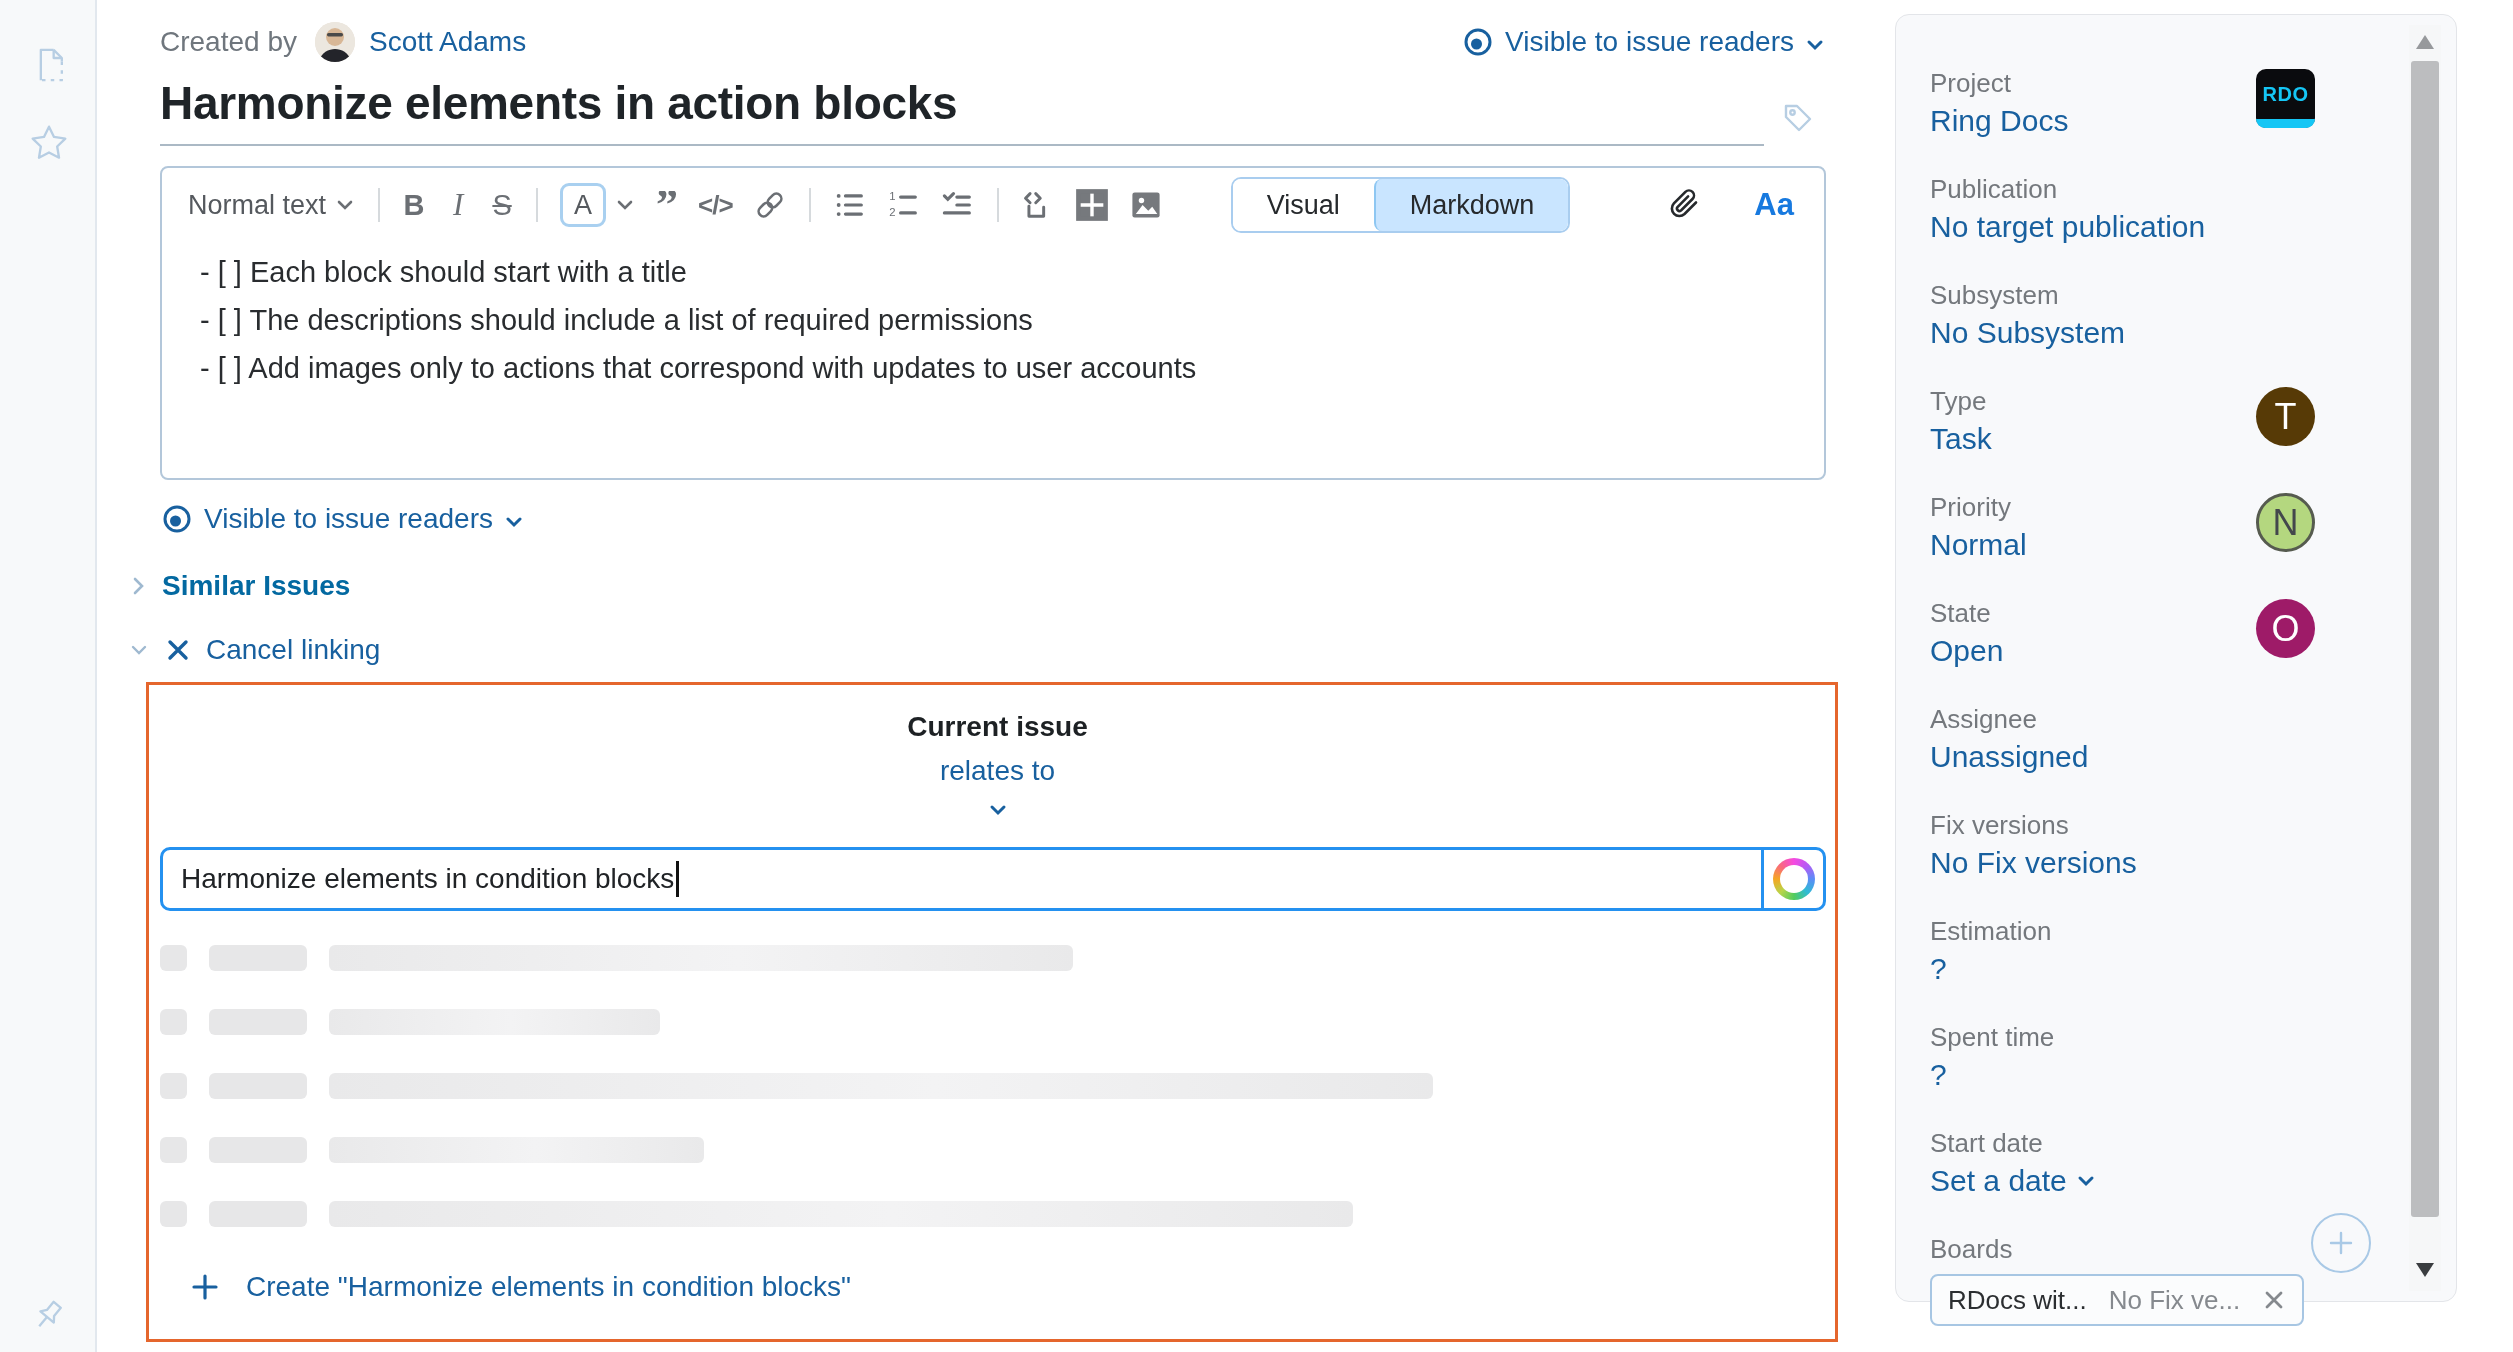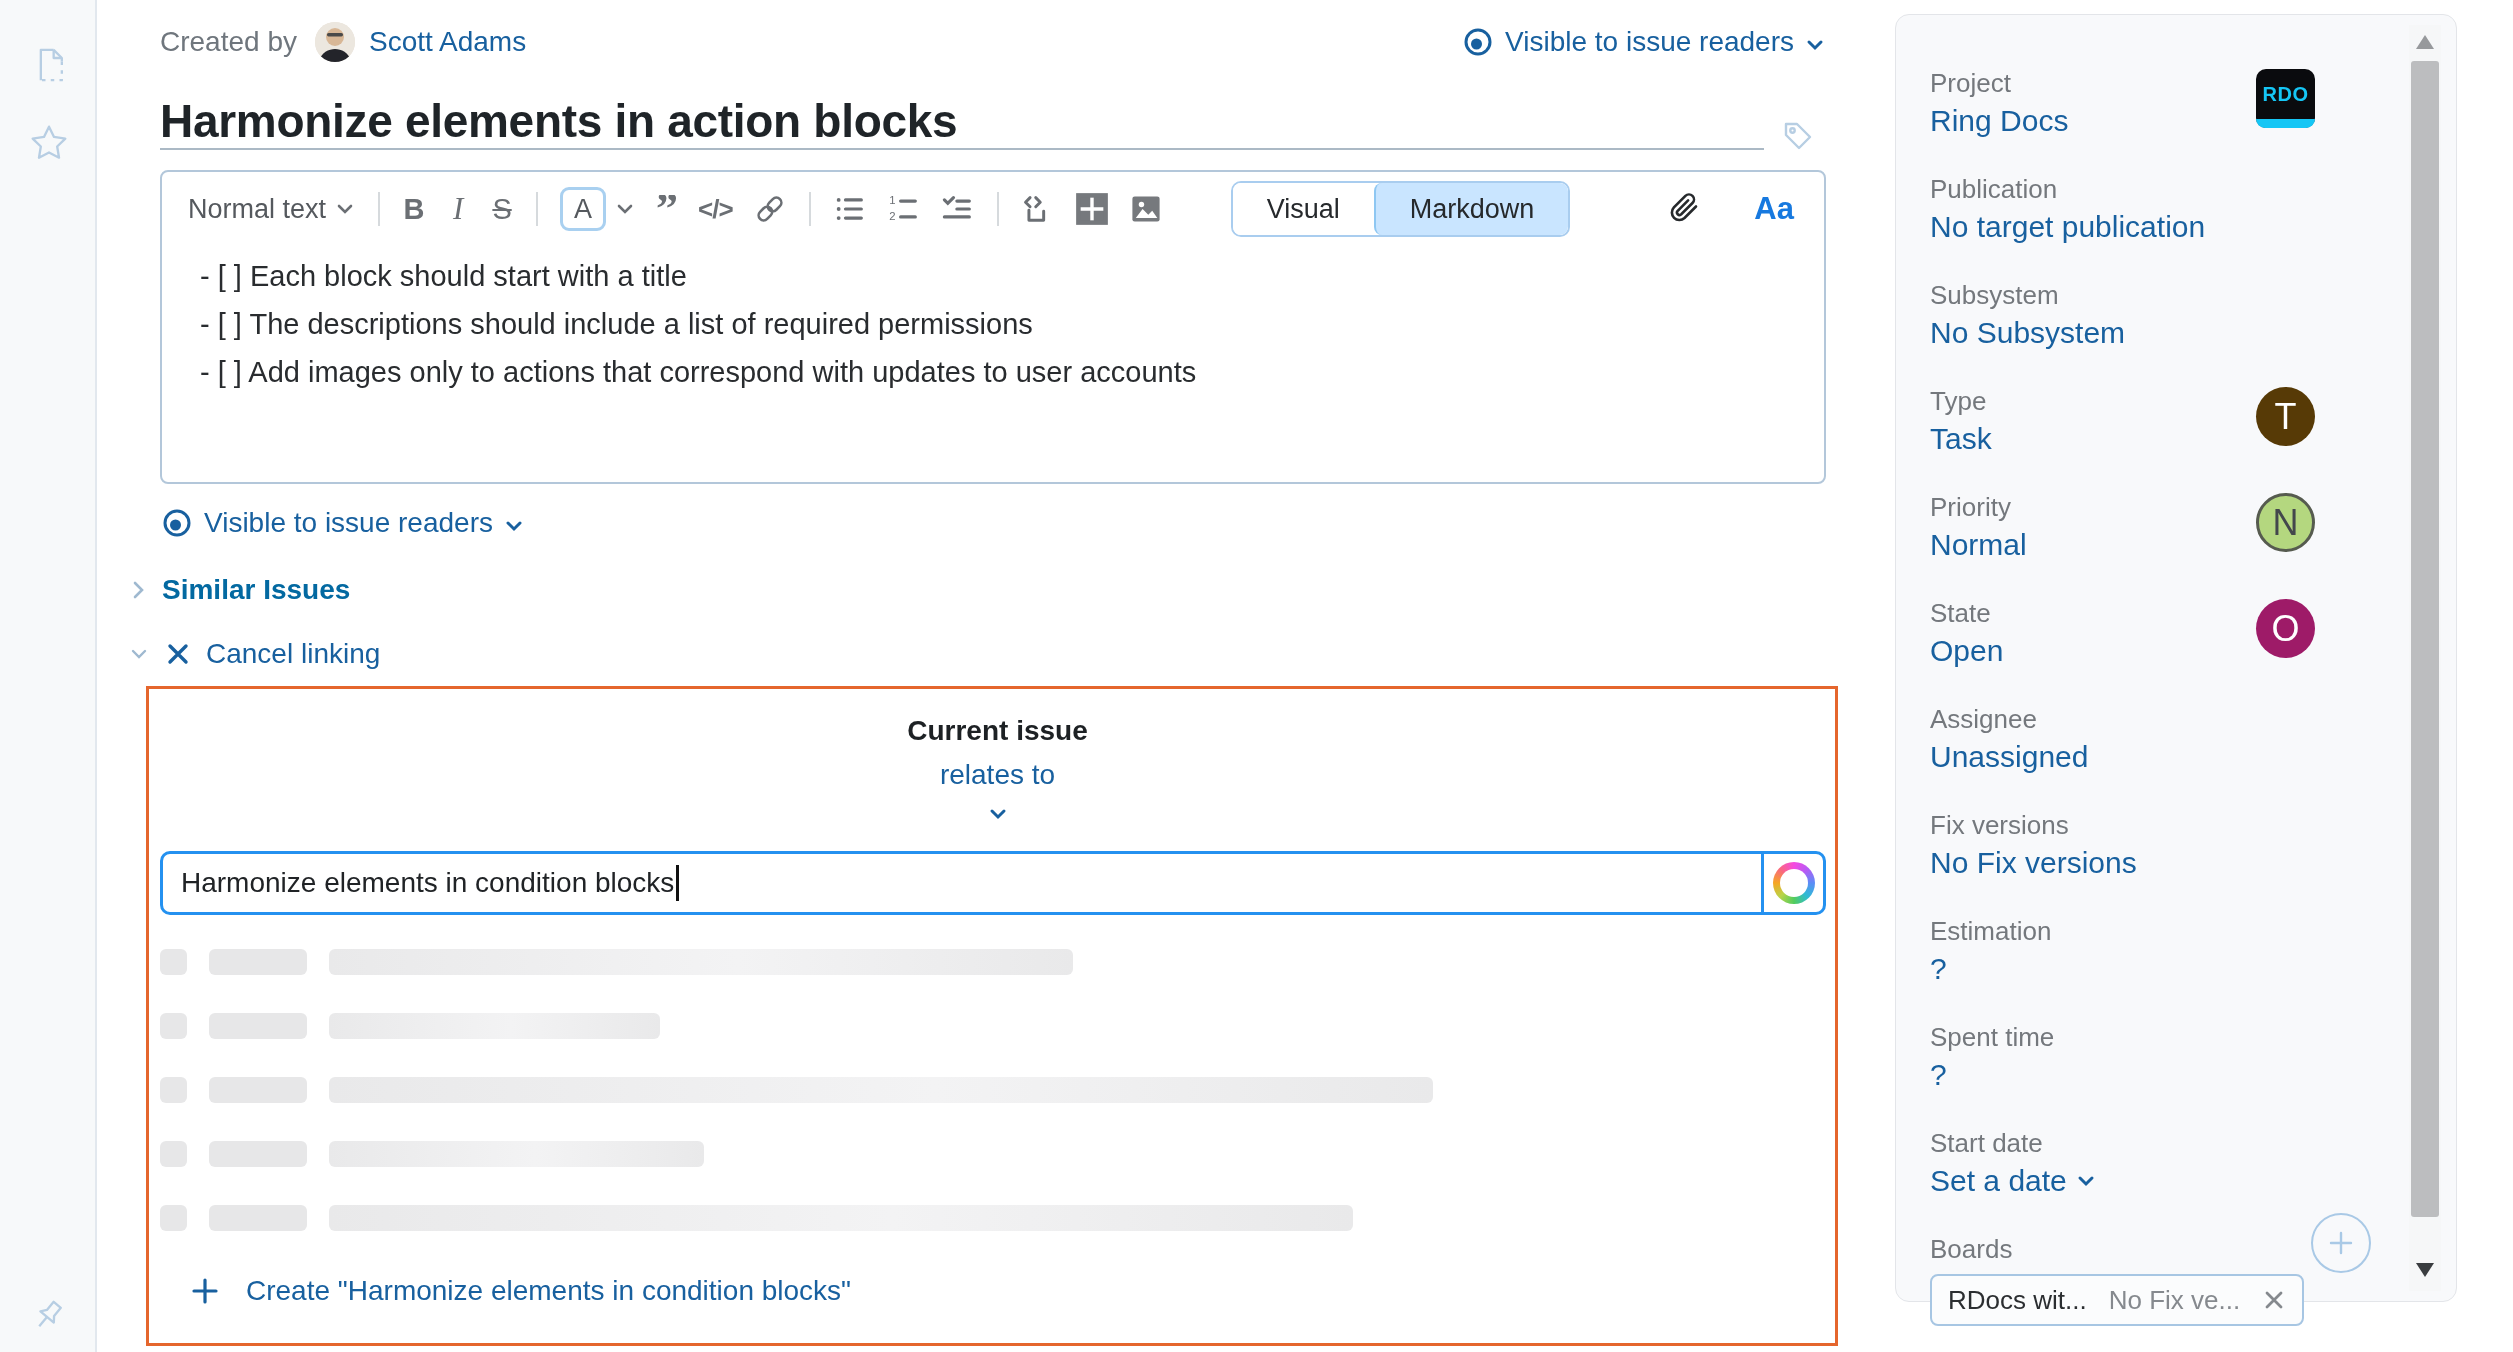--- a/index.html
+++ b/index.html
@@ -19,21 +19,21 @@
   .hdr-row { margin-top:20px; height:44px; display:flex; align-items:center; justify-content:space-between; }
   .hdr-left { display:flex; align-items:center; }
   .created-label { font-size:28px; color:#6f767d; }
   .author-avatar { width:40px; height:40px; border-radius:50%; margin:0 14px 0 18px; overflow:hidden; background:#e9e2d8; flex:none; }
   .link { color:#18609f; text-decoration:none; cursor:pointer; }
   .author-name { font-size:28px; }
   .vis-group { display:flex; align-items:center; gap:10px; font-size:28px; }
   .eye { width:34px; height:34px; }
   .chev { width:22px; height:22px; }
 
-  .title-wrap { margin-top:30px; width:1604px; border-bottom:2px solid #abb9c5; padding-bottom:0; position:relative; }
+  .title-wrap { margin-top:12px; width:1604px; border-bottom:2px solid #abb9c5; padding-bottom:14px; position:relative; }
   .page-title { font-size:46px; font-weight:700; color:#1f2428; letter-spacing:-0.3px; }
   .tag-icon { position:absolute; right:-52px; top:24px; width:36px; height:36px; color:#b7cee3; }
 
   
   .editor { margin-top:20px; width:1666px; height:314px; border:2px solid #b3c7da; border-radius:8px; background:#fff; }
   .toolbar { display:flex; align-items:center; padding:12px 16px 0 16px; height:62px; color:#6b6f74; }
   .tb-item { display:flex; align-items:center; justify-content:center; height:46px; padding:0 10px; cursor:pointer; }
   .tb-text { font-size:27px; color:#55595e; display:flex; align-items:center; gap:8px; }
   .tb-letter { font-size:29px; width:44px; }
   .b { font-weight:700; }

